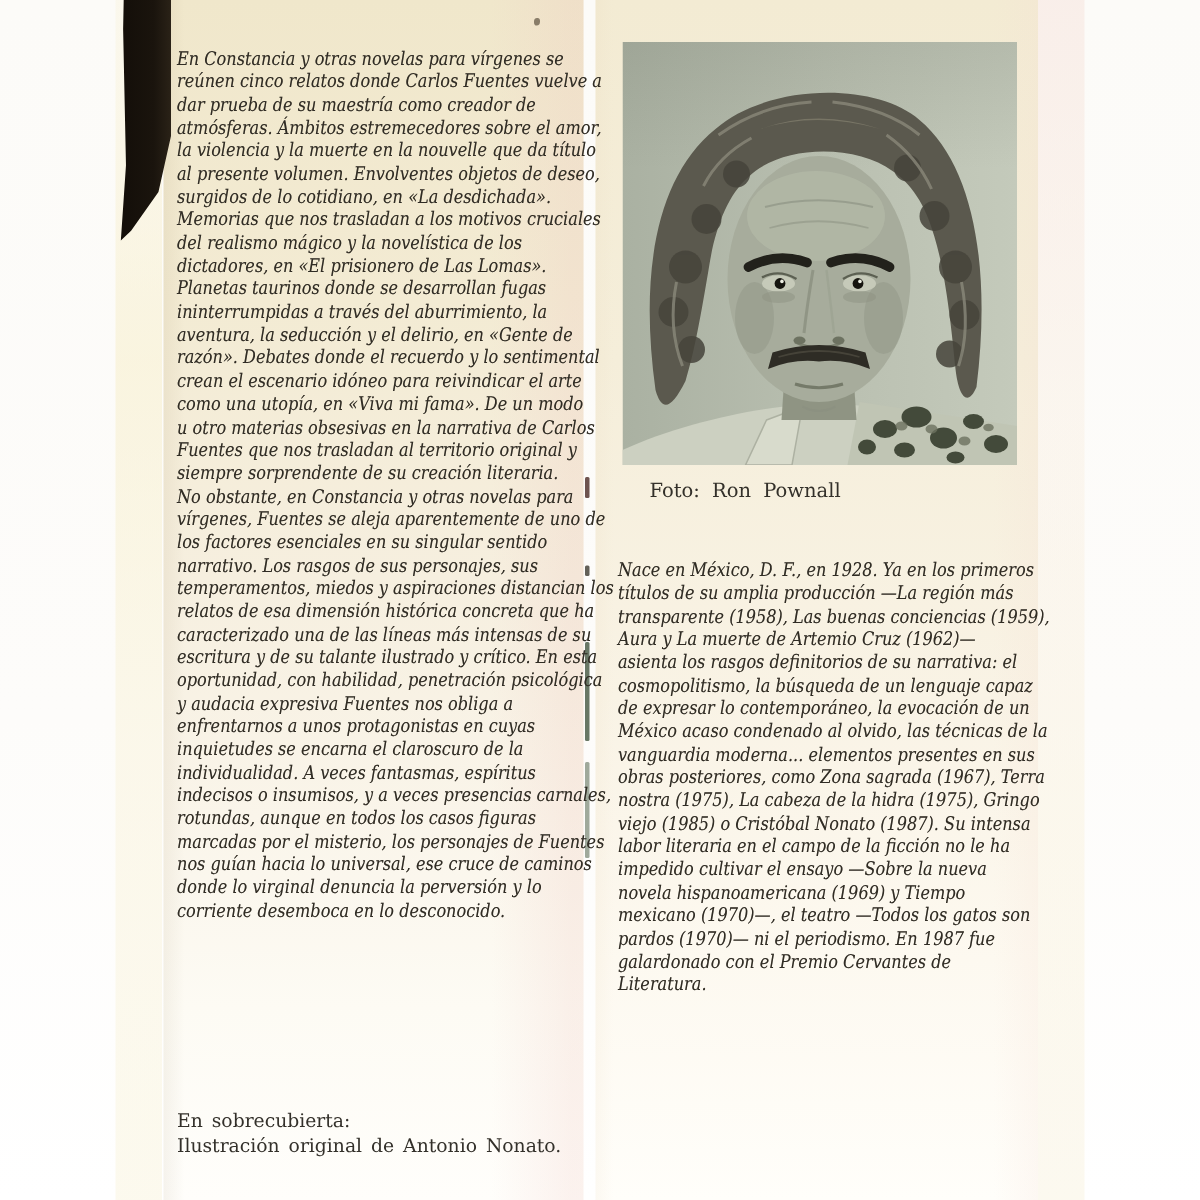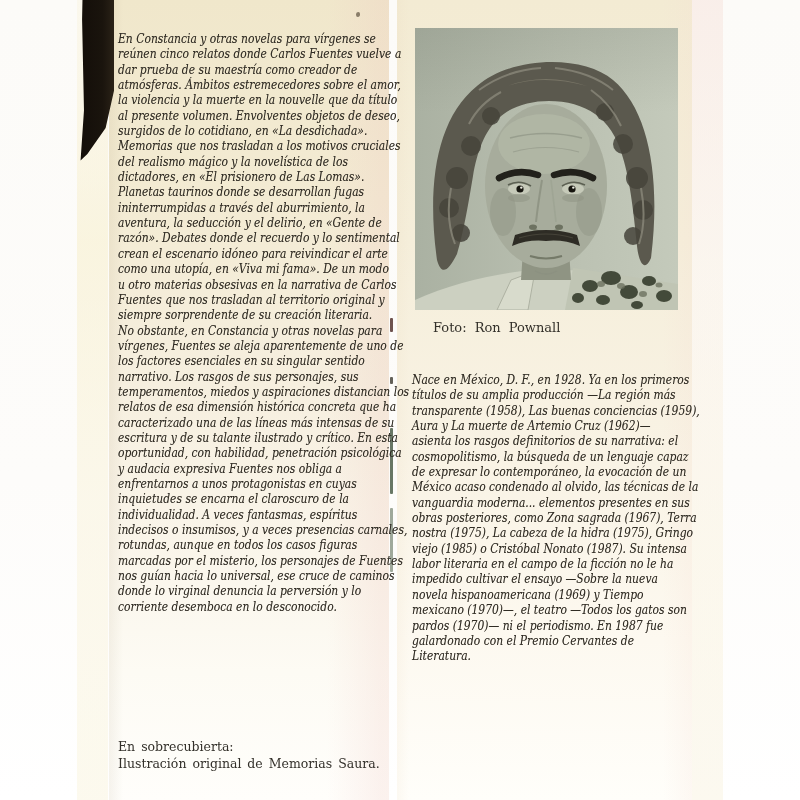--- a/index.html
+++ b/index.html
@@ -257,15 +257,15 @@
 viejo (1985) o Cristóbal Nonato (1987). Su intensa
 labor literaria en el campo de la ficción no le ha
 impedido cultivar el ensayo —Sobre la nueva
 novela hispanoamericana (1969) y Tiempo
 mexicano (1970)—, el teatro —Todos los gatos son
 pardos (1970)— ni el periodismo. En 1987 fue
 galardonado con el Premio Cervantes de
 Literatura.</pre>
 
   <pre class="jacket-note">En sobrecubierta:
-Ilustración original de Memorias Saura.</pre>
+Ilustración original de Antonio Nonato.</pre>
 
 </div>
 
 </body></html>

